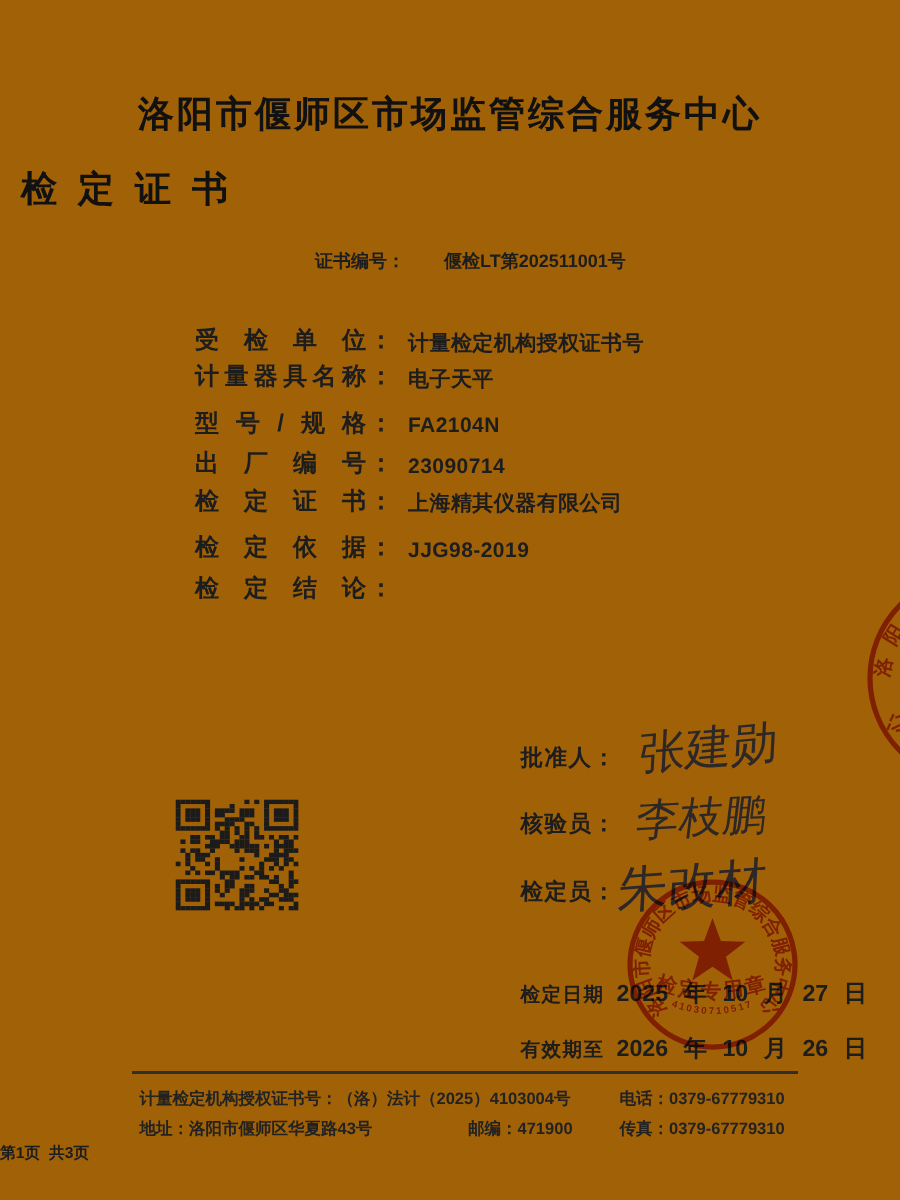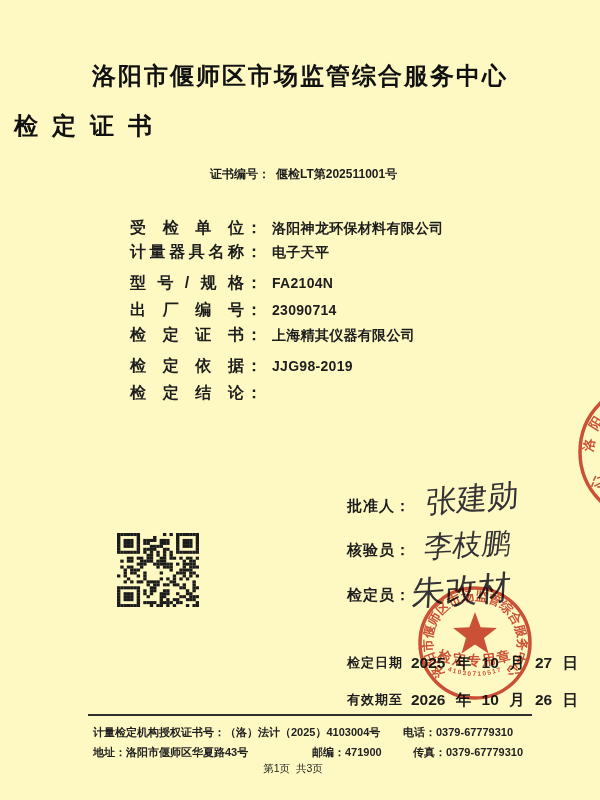--- a/index.html
+++ b/index.html
@@ -1,24 +1,24 @@
 <!DOCTYPE html>
 <html><head>
 <meta charset="utf-8">
 <style>
   html,body{margin:0;padding:0;background:#ffffff;}
-  .page{position:relative;width:600px;height:800px;background:#fef9c3;overflow:hidden;
+  .page{position:relative;width:600px;height:800px;background:#a16207;overflow:hidden;
         font-family:"Liberation Sans","DejaVu Sans",sans-serif;color:#1d1d1d;}
 
   .org-title{position:absolute;top:60px;left:0;width:600px;text-align:center;
              font-size:24px;font-weight:700;letter-spacing:2px;color:#111;}
   .doc-title{position:absolute;top:110px;left:0;width:600px;text-align:left;
              font-size:24px;font-weight:700;letter-spacing:14px;text-indent:14px;color:#111;}
   .cert-no{position:absolute;top:166px;left:210px;font-size:12px;font-weight:700;white-space:pre;}
-  .cert-no-val{margin-left:6px;}
+  .cert-no-val{margin-left:26px;}
 
   .frow{position:absolute;left:0;width:588px;height:18px;line-height:18px;}
   .flabel{position:absolute;left:130px;width:114px;display:inline-block;
           font-size:16px;font-weight:700;text-align:justify;text-align-last:justify;
           -moz-text-align-last:justify;}
   .fcolon{position:absolute;left:246px;font-size:16px;font-weight:700;}
   .fvalue{position:absolute;left:272px;font-size:14px;font-weight:700;letter-spacing:.3px;white-space:pre;}
 
   .sigrow{position:absolute;left:347px;height:18px;line-height:18px;}
   .siglabel{font-size:15px;font-weight:700;letter-spacing:1px;}
@@ -27,44 +27,44 @@
 
   .qr{position:absolute;left:117px;top:533px;width:82px;height:74px;}
 
   .drow{position:absolute;left:0;width:600px;height:16px;line-height:16px;}
   .dlabel{position:absolute;left:347px;font-size:13px;font-weight:700;letter-spacing:1px;}
   .dvalue{position:absolute;left:411px;font-size:15.5px;font-weight:700;word-spacing:6px;white-space:pre;}
 
   .rule{position:absolute;top:714px;left:88px;width:444px;height:2px;background:#2f2f2f;}
 
   .ftext{position:absolute;font-size:11px;font-weight:700;color:#222;white-space:pre;}
-  .f1a{top:725px;left:93px;}  .f1b{top:725px;left:403px;}
+  .f1a{top:725px;left:93px;}  .f1b{top:725px;left:413px;}
   .f2a{top:745px;left:93px;}  .f2b{top:745px;left:300px;padding-left:12px;} .f2c{top:745px;left:413px;}
-  .fpage{position:absolute;top:762px;left:0;width:586px;text-align:center;
-         font-size:10.5px;font-weight:400;white-space:pre;}
+  .fpage{position:absolute;top:762px;left:0;width:586px;text-align:left;
+         font-size:10.5px;font-weight:700;white-space:pre;}
 
   .stamp{position:absolute;mix-blend-mode:multiply;opacity:.88;}
   .stamp text{font-family:"Liberation Sans","DejaVu Sans",sans-serif;font-weight:700;}
   .stamp-main{left:403px;top:571px;width:144px;height:144px;}
   .stamp-edge{left:574px;top:377px;width:150px;height:150px;}
 </style>
 </head>
 <body>
 
 <div class="page">
 
   <div class="org-title">洛阳市偃师区市场监管综合服务中心</div>
   <div class="doc-title">检定证书</div>
 
   <div class="cert-no"><span>证书编号：</span><span class="cert-no-val">偃检LT第202511001号</span></div>
 
   <div class="frow" style="top:219px">
     <span class="flabel">受检单位</span>
       <span class="fcolon">：</span>
-      <span class="fvalue">洛阳神龙环保材料有限公司</span>
+      <span class="fvalue">计量检定机构授权证书号</span>
   </div>
   <div class="frow" style="top:243px">
     <span class="flabel">计量器具名称</span>
       <span class="fcolon">：</span>
       <span class="fvalue">电子天平</span>
   </div>
   <div class="frow" style="top:274px">
     <span class="flabel">型号/规格</span>
       <span class="fcolon">：</span>
       <span class="fvalue">FA2104N</span>

